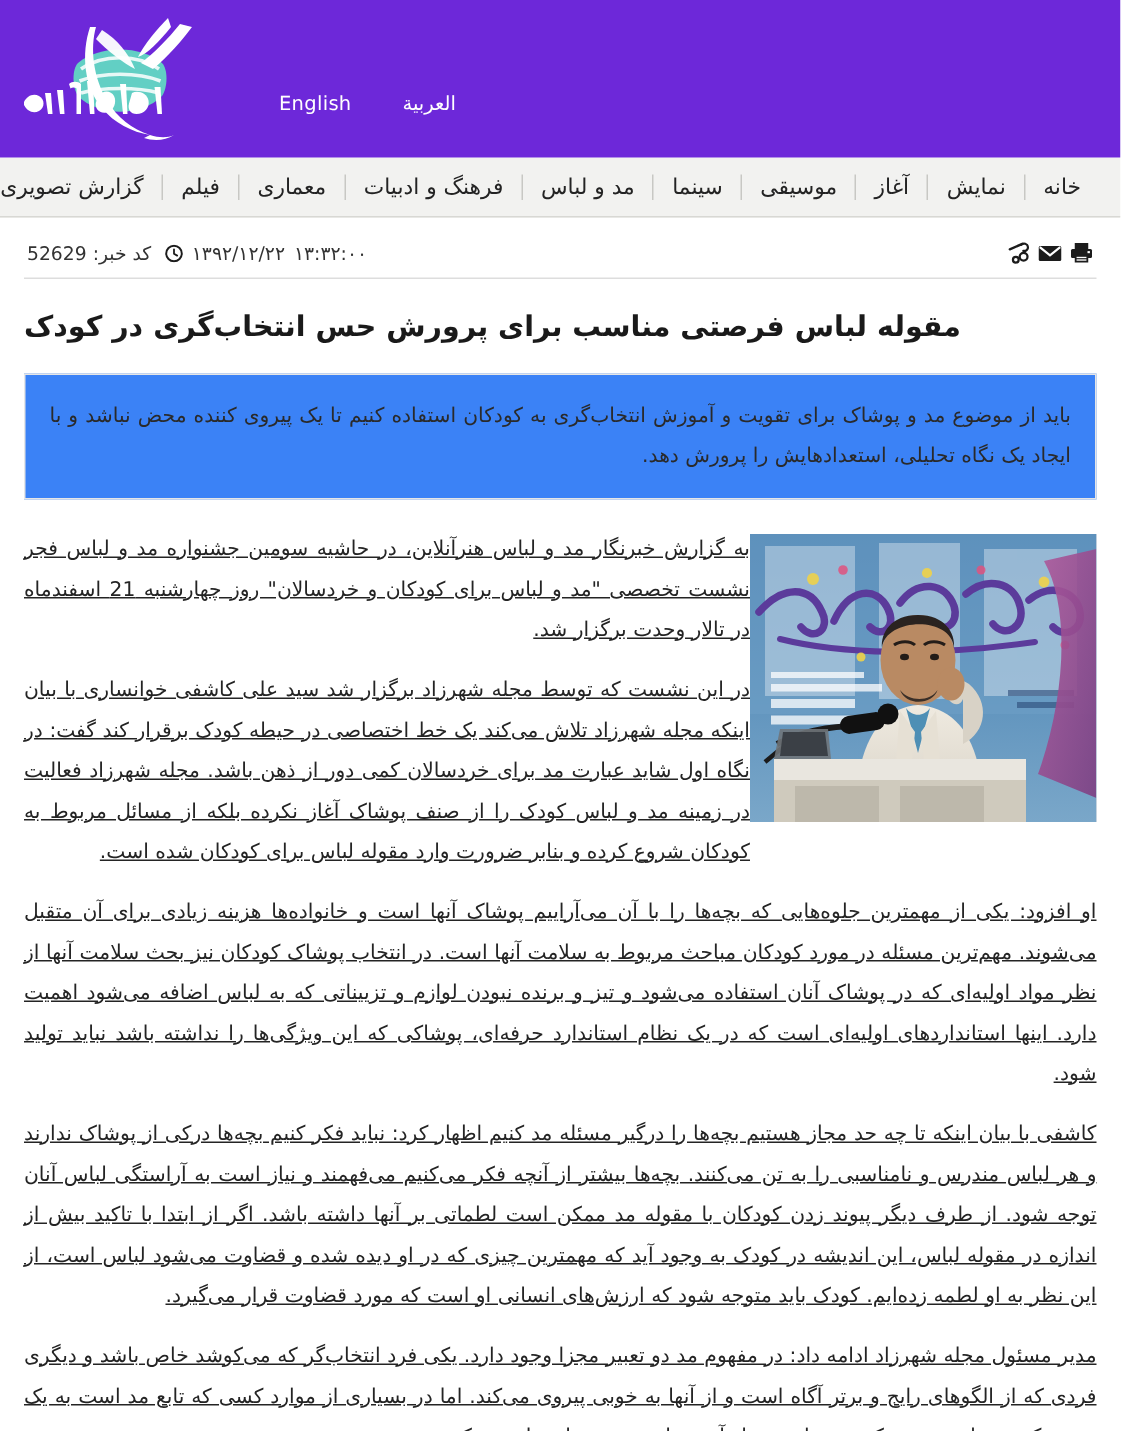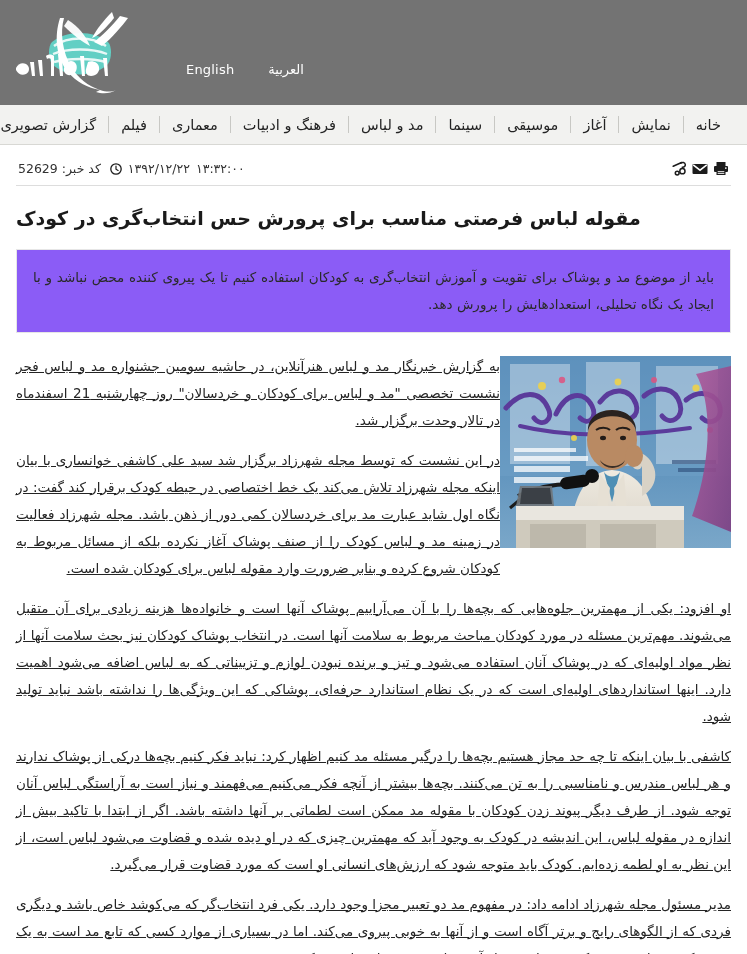--- a/index.html
+++ b/index.html
@@ -13,21 +13,21 @@
     overflow: hidden;
     font-family: "DejaVu Sans", "Liberation Sans", sans-serif;
     color: #2b2b2b;
     direction: rtl;
   }
 
   
   .header {
     position: relative;
     height: 105px;
-    background: #737373;
+    background: #6d28d9;
     overflow: hidden;
   }
   .logo-wrap {
     position: absolute;
     top: 6px;
     left: 12px;
     width: 150px;
     height: 92px;
   }
   .logo-mark {
@@ -150,21 +150,21 @@
     color: #1a1a1a;
     text-align: left;
     line-height: 1.5;
     padding-bottom: 0;
   }
 
   
   .lead {
     margin: 0 0 20px 0;
     padding: 14px 16px;
-    background: #8b5cf6;
+    background: #3b82f6;
     border: 1px solid #e6e6e6;
     font-size: 13.5px;
     line-height: 2.0;
     color: #2a2a2a;
     text-align: justify;
     box-sizing: border-box;
   }
 
   
   .body-text {

